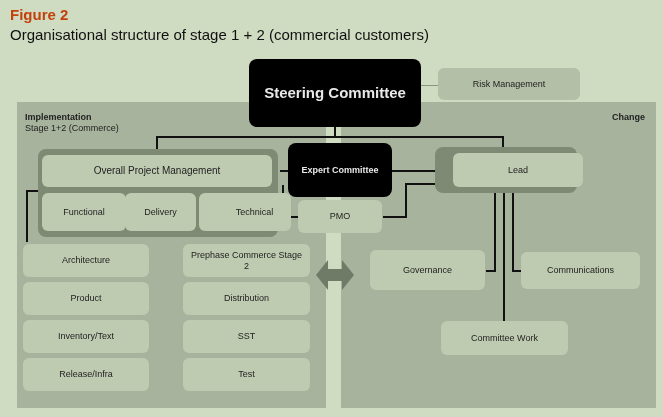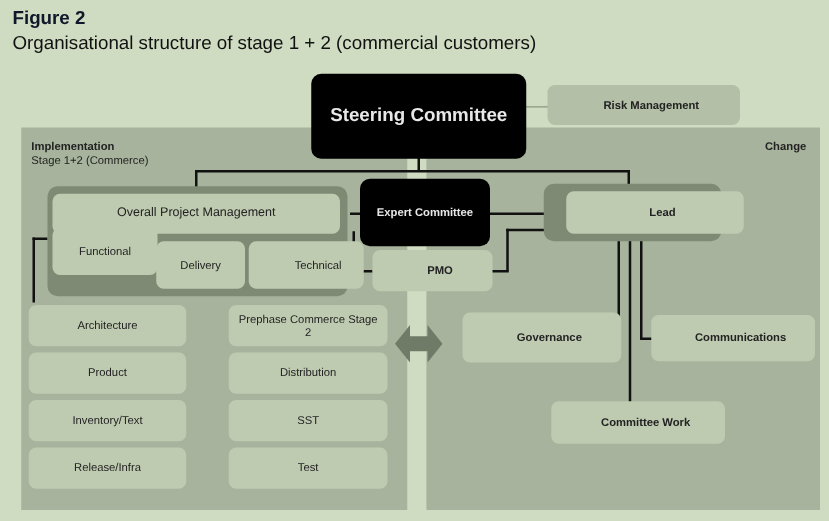--- a/index.html
+++ b/index.html
@@ -1,26 +1,26 @@
 <!DOCTYPE html>
 <html><head>
 <meta charset="utf-8">
 <style>
   html, body { margin:0; padding:0; }
   body { width:663px; height:417px; background:#cfdcc2; position:relative; overflow:hidden; font-family:"Liberation Sans", sans-serif; }
-  .fig-title { position:absolute; left:10px; top:6px; font-size:15px; font-weight:bold; color:#0f172a; }
+  .fig-title { position:absolute; left:10px; top:6px; font-size:15px; font-weight:bold; color:#c2410c; }
   .fig-sub { position:absolute; left:10px; top:26px; font-size:15px; color:#111; }
   .panel { position:absolute; background:#a7b39c; }
   .panel-impl { left:17px; top:102px; width:309px; height:306px; }
   .panel-change { left:341px; top:102px; width:315px; height:306px; }
   .lbl { position:absolute; font-size:9px; color:#222; }
   .b { font-weight:bold; }
   .box { position:absolute; display:flex; align-items:center; justify-content:center; text-align:center; border-radius:6px; background:#bfcbb1; font-size:9px; color:#222; line-height:1.2; }
   .dark { background:#000; color:#e8e8e8; font-weight:bold; border-radius:8px; }
-  .bold { font-weight:bold;padding-left:12px; }
+  .bold { font-weight:normal; }
   .frame { position:absolute; background:#7e8a74; border-radius:8px; }
   .line { position:absolute; background:#111; }
   .vstripe { position:absolute; background:#cfdcc2; }
   svg { position:absolute; }
 </style>
 </head>
 <body>
 
 <div class="fig-title">Figure 2</div>
 <div class="fig-sub">Organisational structure of stage 1 + 2 (commercial customers)</div>
@@ -51,21 +51,21 @@
 <div class="line" style="left:503px;top:192px;width:2px;height:130px;"></div>
 <div class="line" style="left:512px;top:192px;width:2px;height:80px;"></div>
 <div class="line" style="left:512px;top:270px;width:10px;height:2px;"></div>
 <div class="line" style="left:385px;top:85px;width:55px;height:1px;background:#8a9680;"></div>
 
 <div class="box dark" style="left:249px;top:59px;width:172px;height:68px;font-size:15px;">Steering Committee</div>
 <div class="box bold" style="left:438px;top:68px;width:142px;height:32px;background:#b3bfa6;">Risk Management</div>
 
 <div class="frame" style="left:38px;top:149px;width:240px;height:88px;"></div>
 <div class="box" style="left:42px;top:155px;width:230px;height:32px;font-size:10px;">Overall Project Management</div>
-<div class="box" style="left:42px;top:182px;width:84px;height:38px;">Functional</div>
+<div class="box" style="left:42px;top:193px;width:84px;height:38px;">Functional</div>
 <div class="box" style="left:125px;top:193px;width:71px;height:38px;">Delivery</div>
 <div class="box" style="left:199px;top:193px;width:73px;height:38px;padding-left:19px;">Technical</div>
 
 <div class="box dark" style="left:288px;top:143px;width:104px;height:54px;">Expert Committee</div>
 <div class="box bold" style="left:298px;top:200px;width:84px;height:33px;background:#bfcbb1;">PMO</div>
 
 <div class="frame" style="left:435px;top:147px;width:142px;height:46px;"></div>
 <div class="box bold" style="left:441px;top:153px;width:130px;height:34px;margin-left:12px;">Lead</div>
 
 <div class="box" style="left:23px;top:244px;width:126px;height:33px;">Architecture</div>

